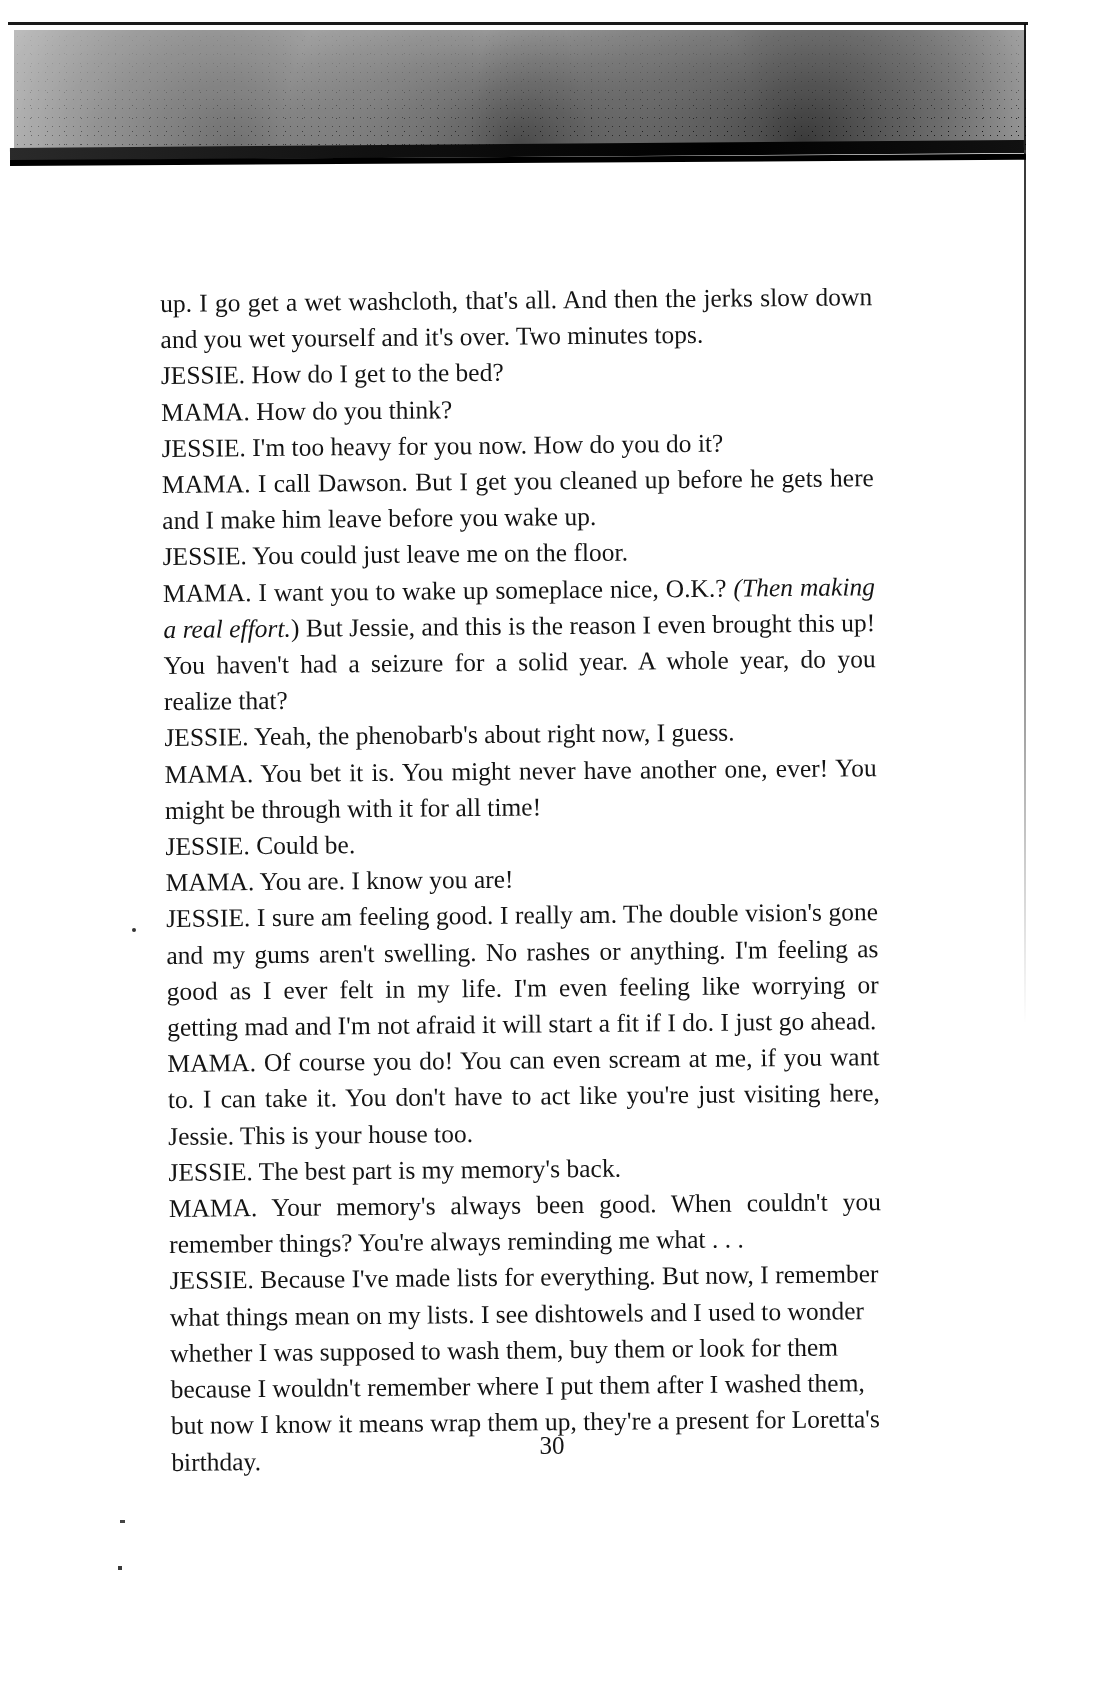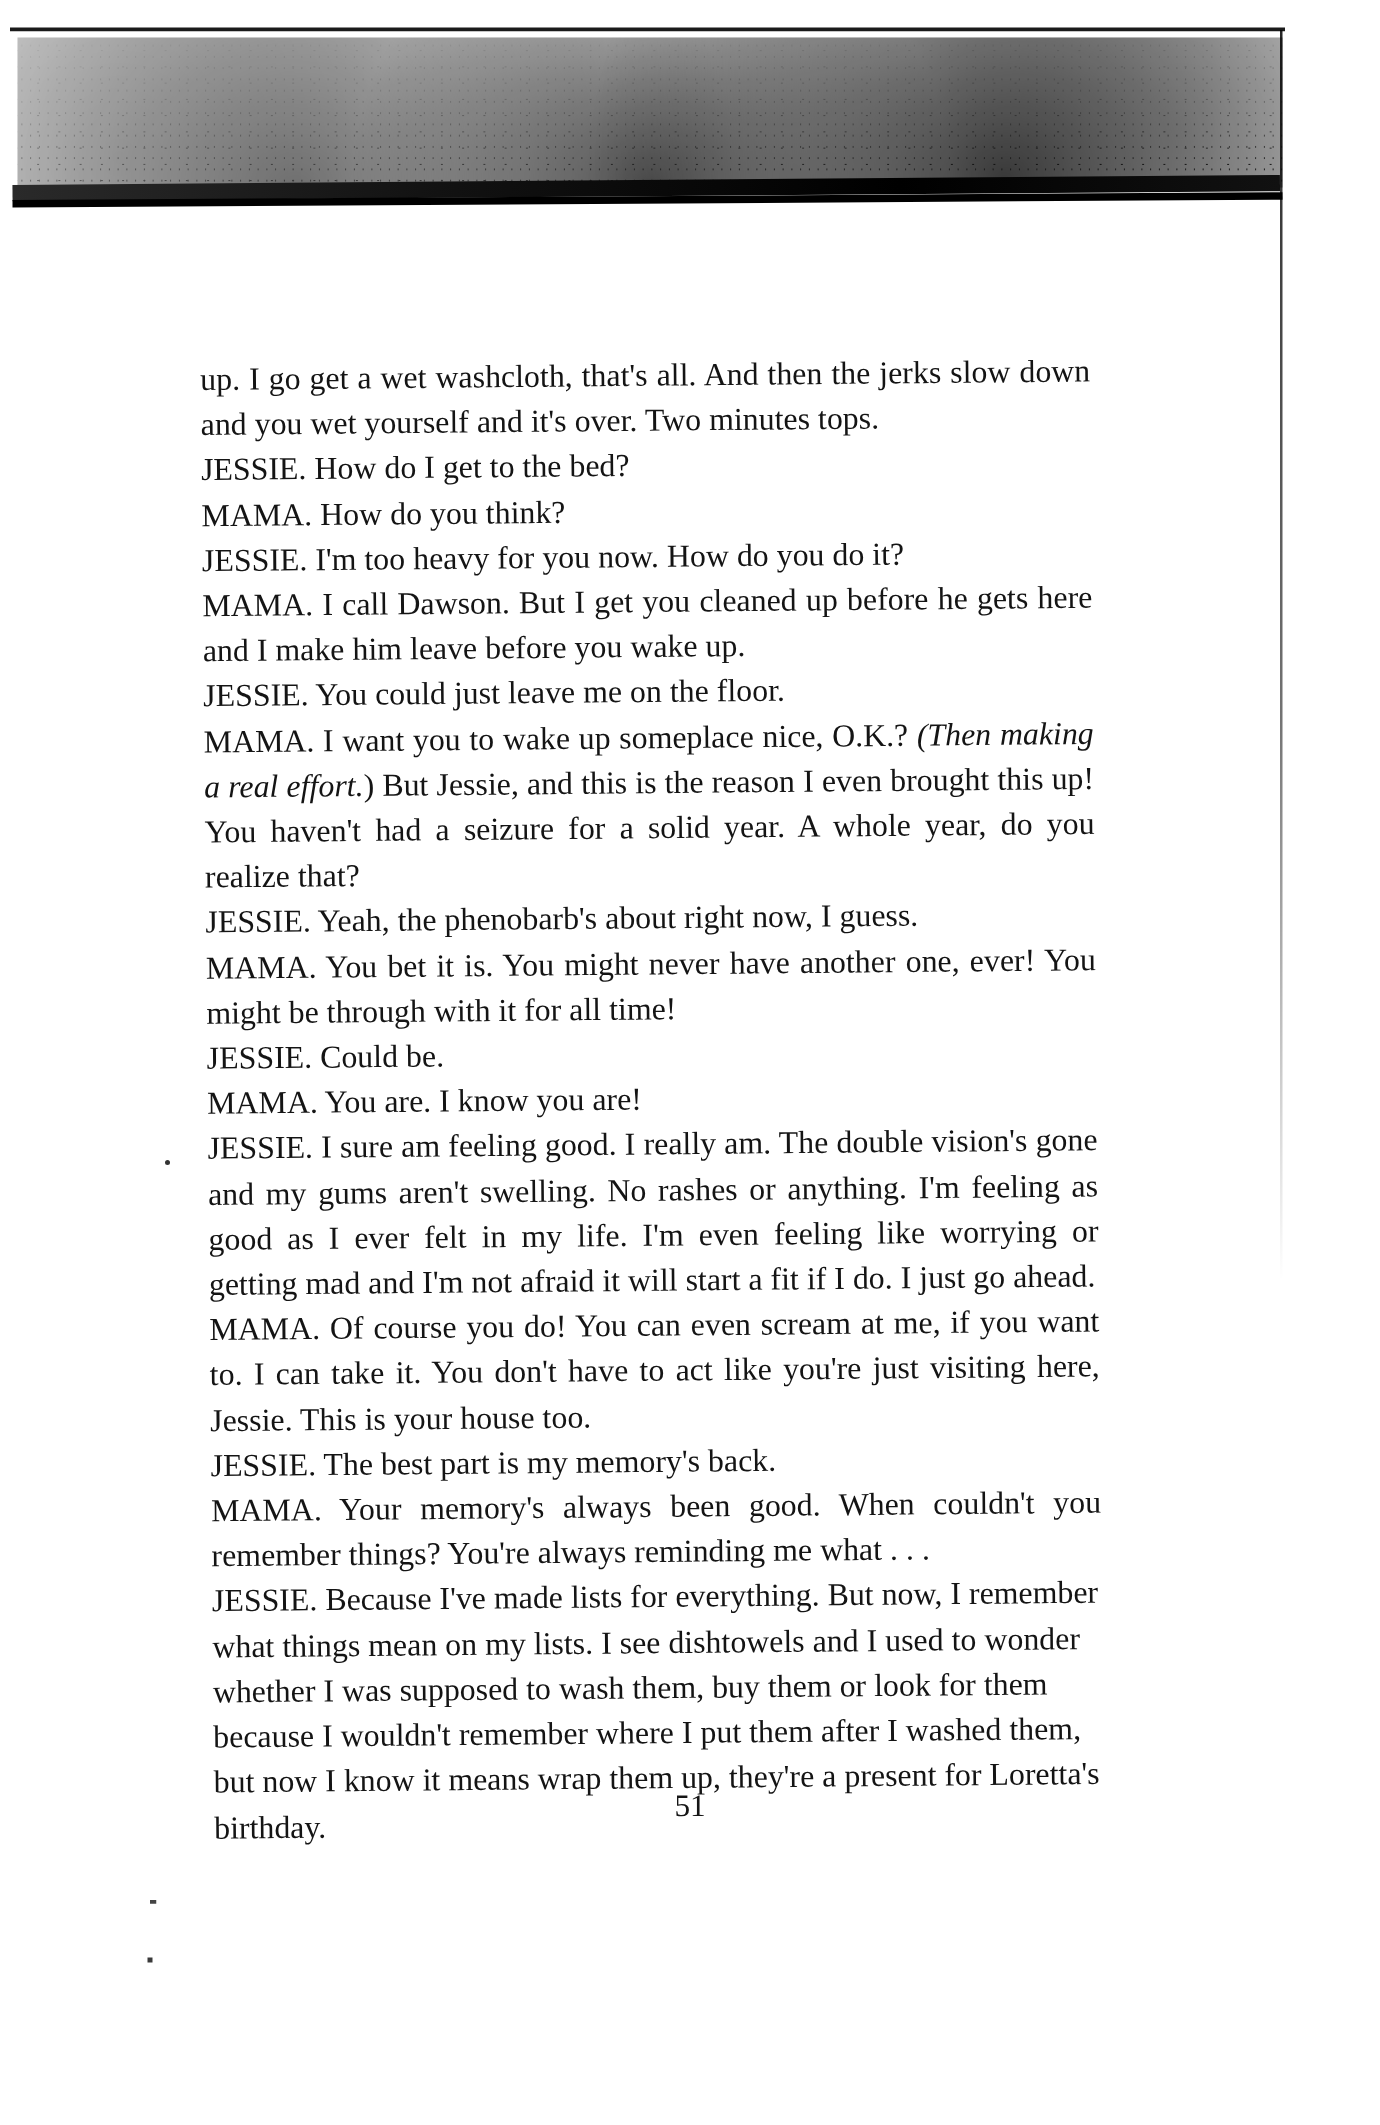--- a/index.html
+++ b/index.html
@@ -197,15 +197,15 @@
     <p class="cont">MAMA. Of course you do! You can even scream at me, if you want to. I can take it. You don't have to act like you're just visiting here, Jessie. This is your house too.</p>
 
     <p class="cont">JESSIE. The best part is my memory's back.</p>
 
     <p class="cont">MAMA. Your memory's always been good. When couldn't you remember things? You're always reminding me what . . .</p>
 
     <p class="cont">JESSIE. Because I've made lists for everything. But now, I remember what things mean on my lists. I see dishtowels and I used to wonder whether I was supposed to wash them, buy them or look for them because I wouldn't remember where I put them after I washed them, but now I know it means wrap them up, they're a present for Loretta's birthday.</p>
 
   </div>
 
-  <div class="page-number">51</div>
+  <div class="page-number">30</div>
 
 </div>
 
 </body></html>

